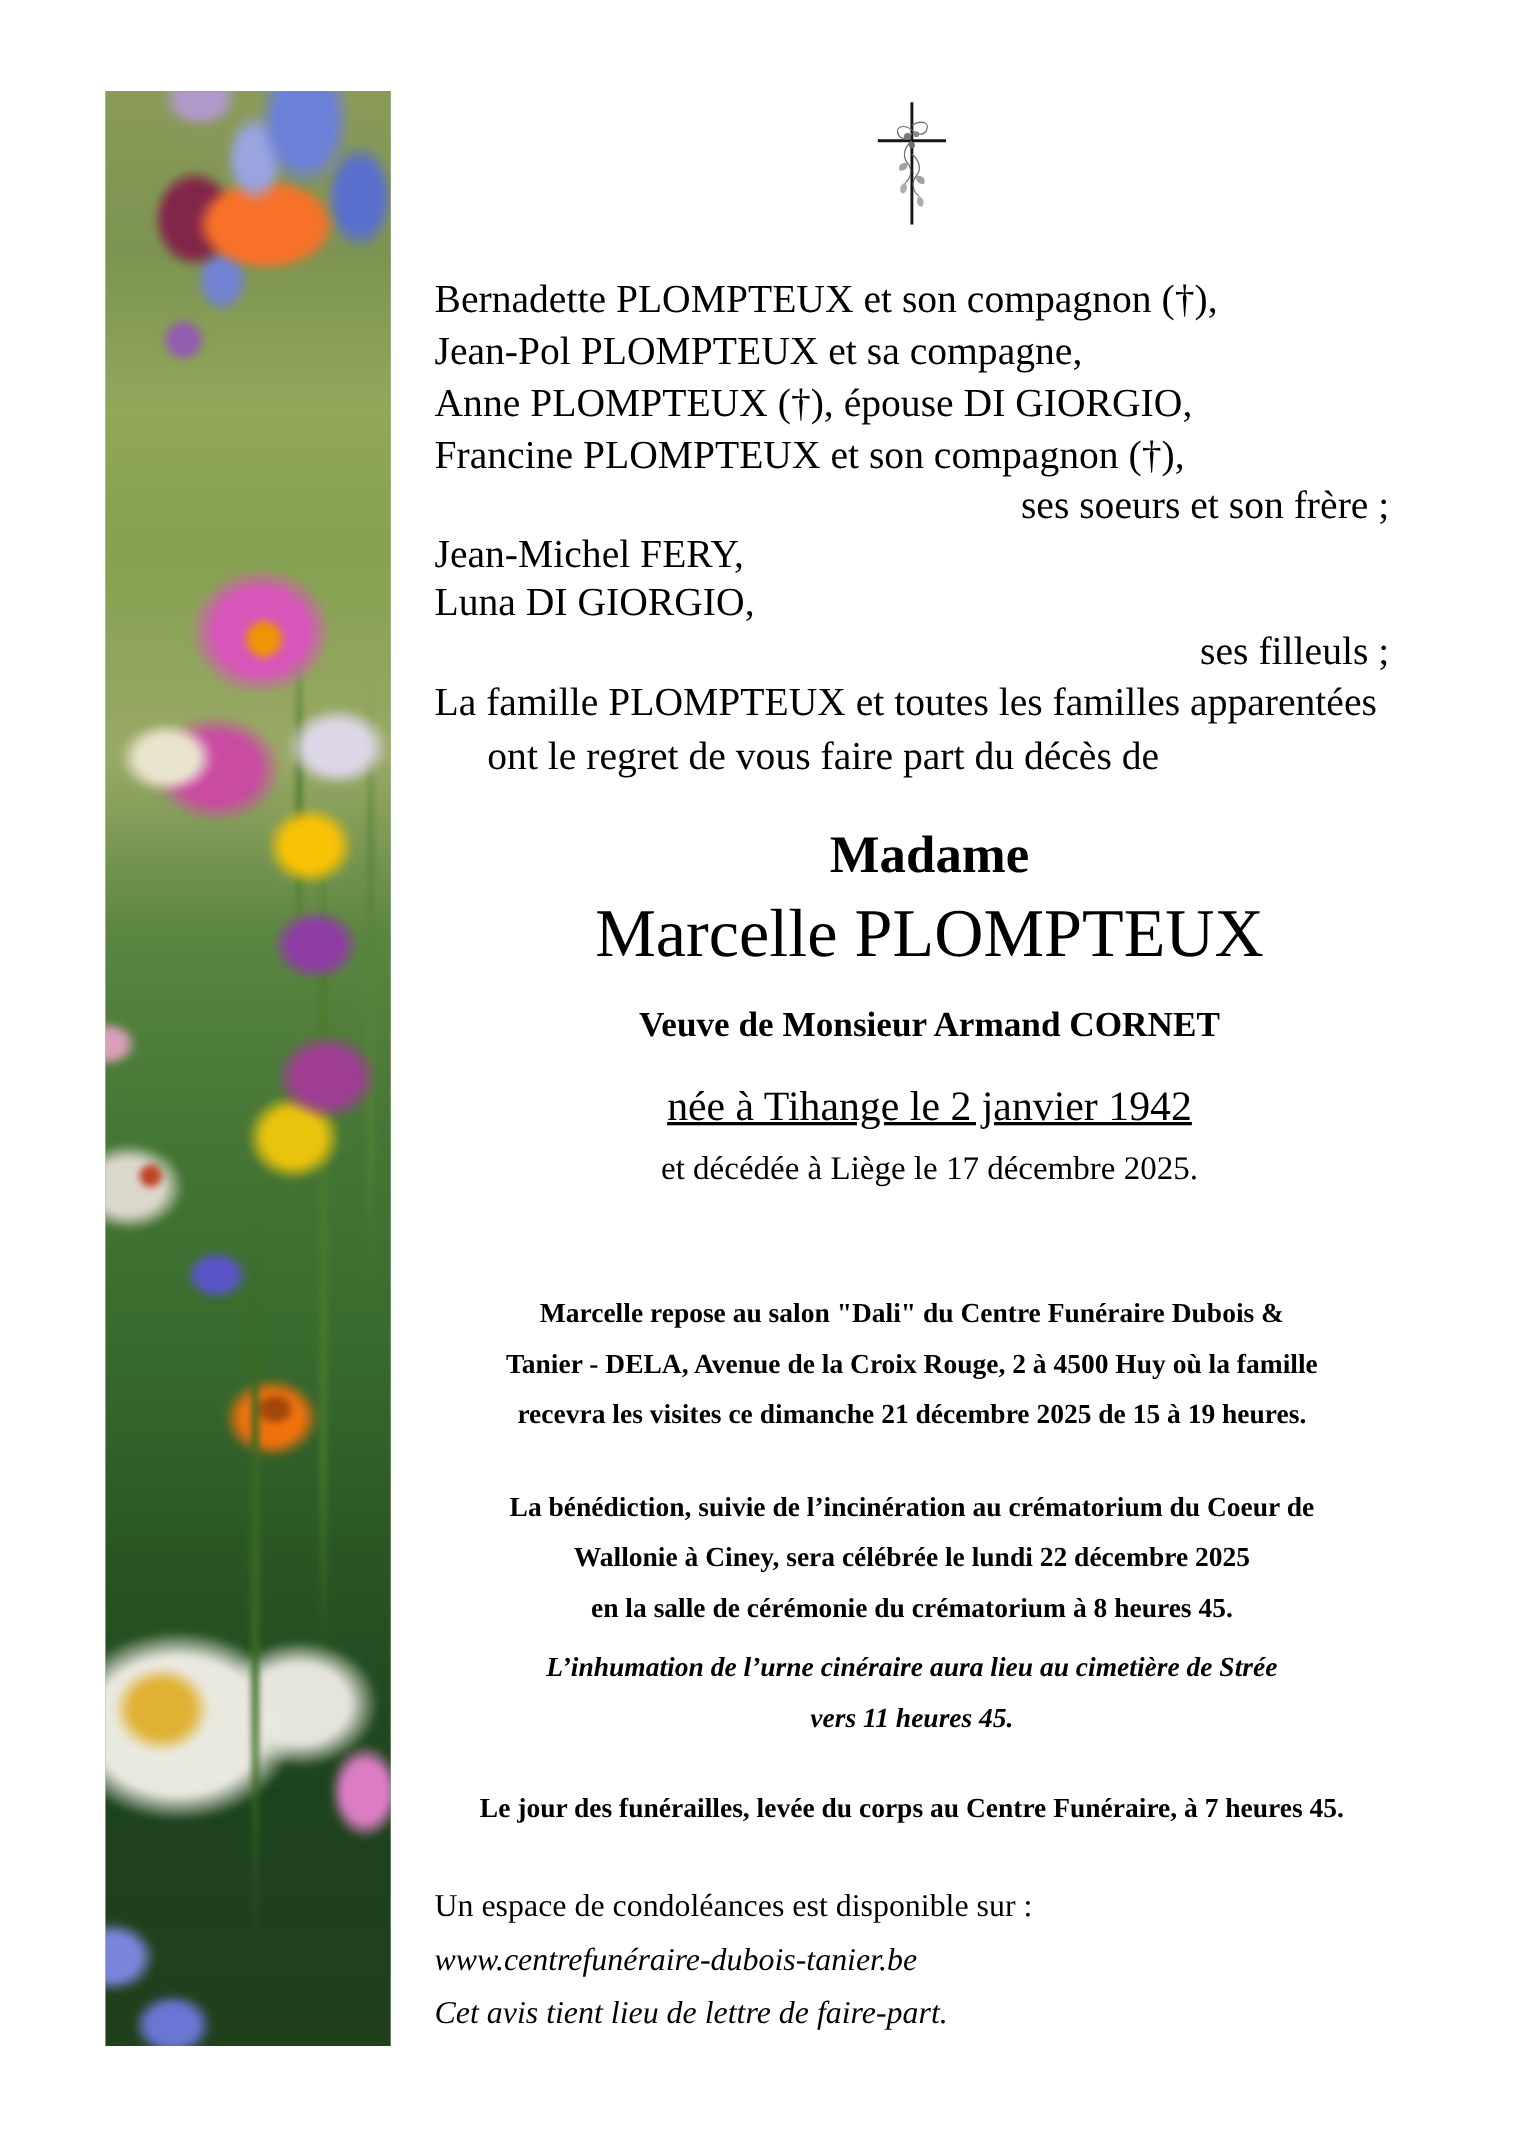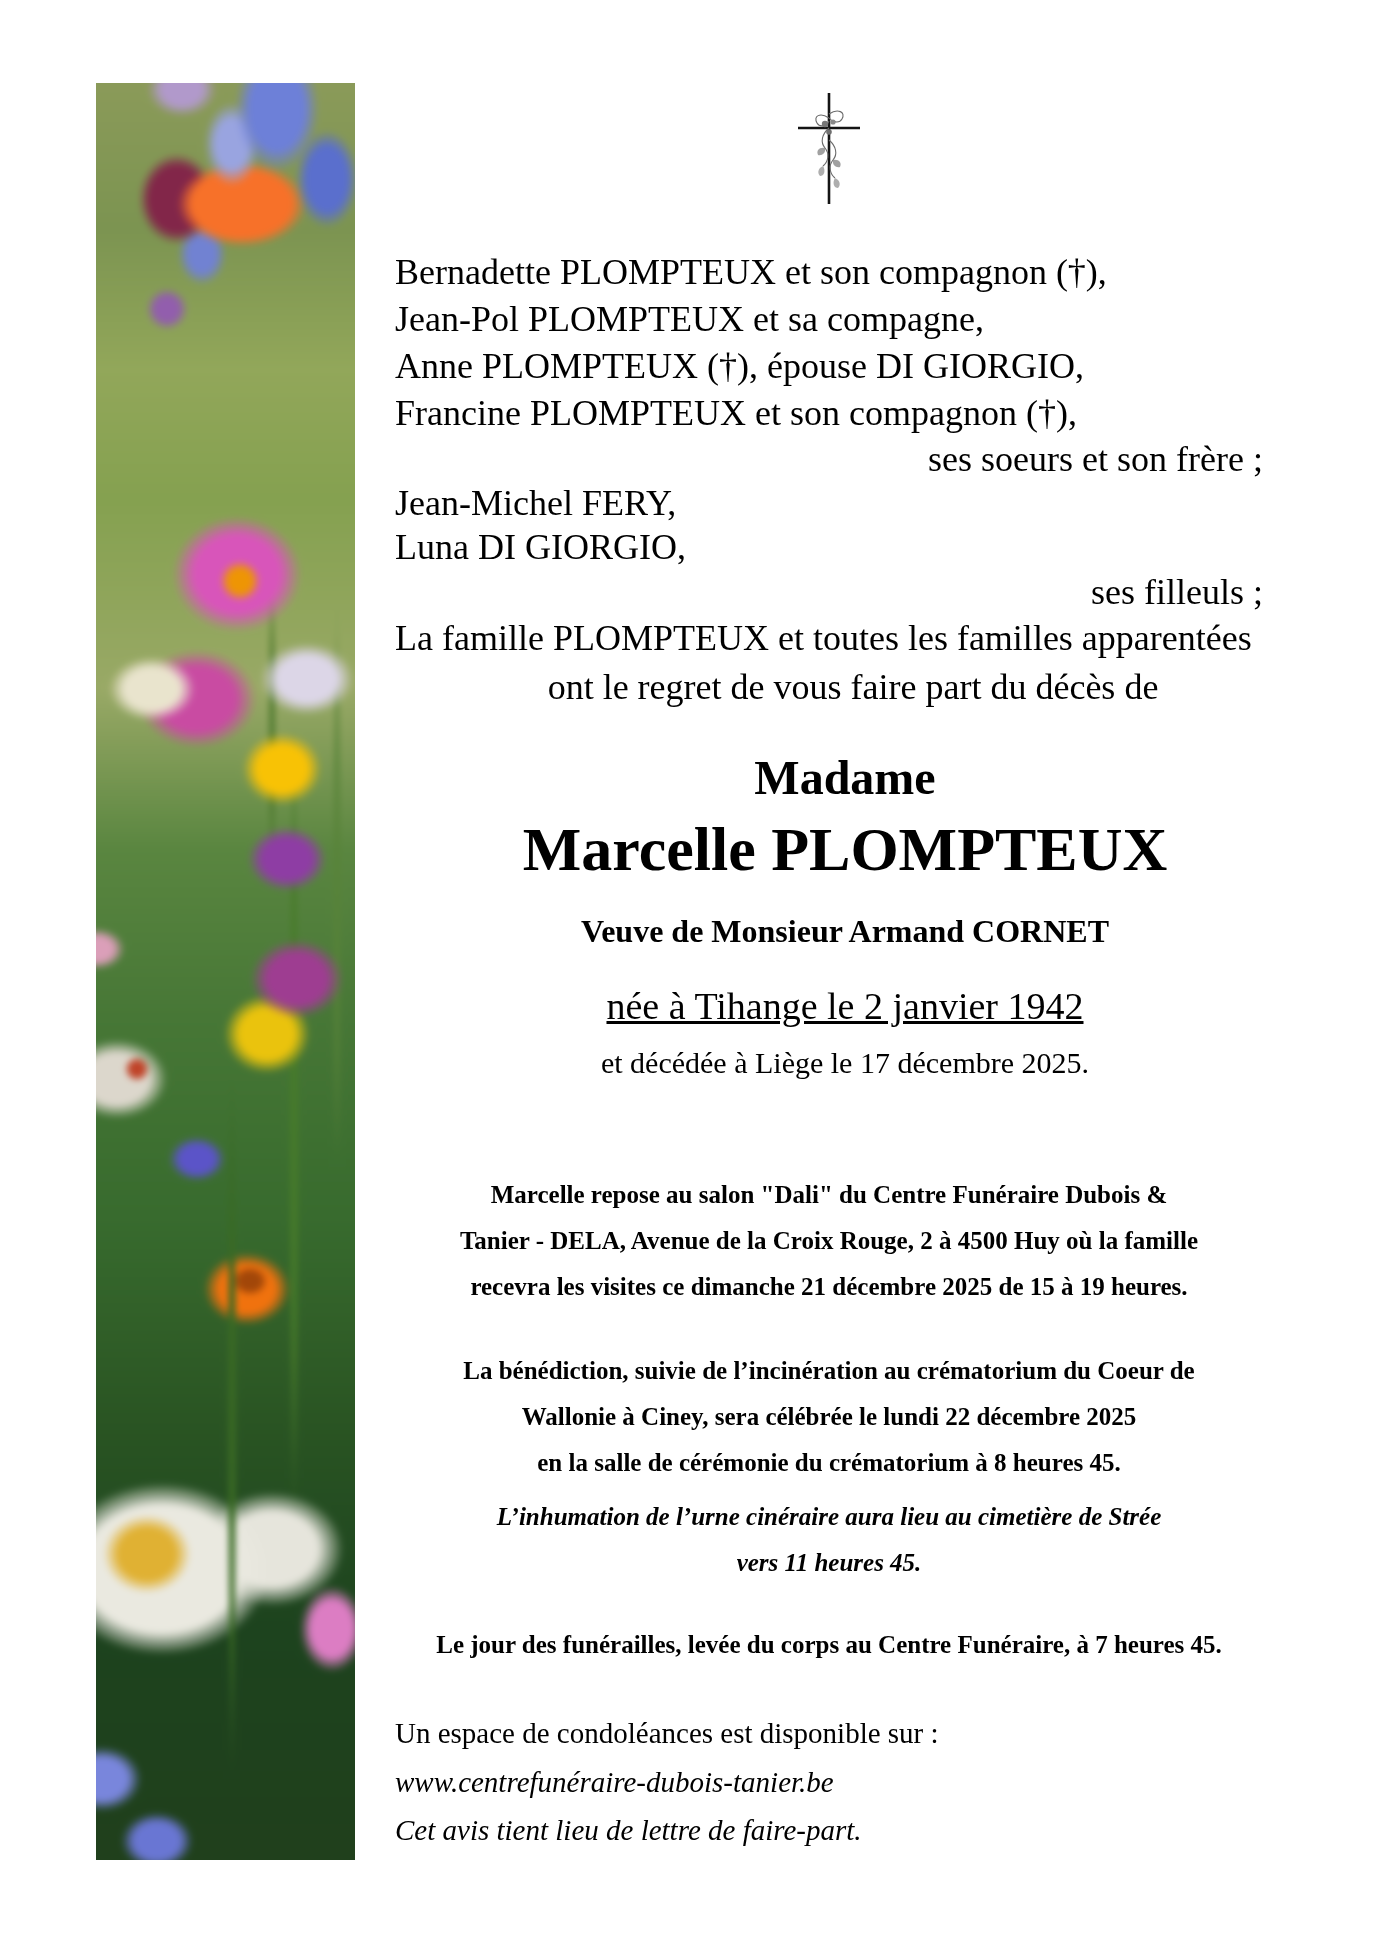--- a/index.html
+++ b/index.html
@@ -74,25 +74,25 @@
 
   .cross{position:absolute;top:88px;left:50%;margin-left:-37px;width:74px;height:120px;}
 
   .names{position:absolute;top:249px;left:0;width:100%;font-size:36px;}
   .ln{line-height:47px;white-space:nowrap;}
   .ln.h45{line-height:45px;}
   .ln.h42{line-height:42px;}
   .ln.h43{line-height:43px;}
   .ln.h49{line-height:49px;}
   .ln.right{text-align:right;}
-  .ln.indent{padding-left:48px;line-height:48px;text-align:center;}
+  .ln.indent{padding-left:48px;line-height:48px;}
 
   .centered{position:absolute;left:16px;width:100%;text-align:center;white-space:nowrap;}
   .madame{top:748px;font-size:48px;font-weight:bold;line-height:60px;}
-  .bigname{top:812px;font-size:62px;font-weight:bold;line-height:74px;}
+  .bigname{top:812px;font-size:62px;font-weight:normal;line-height:74px;}
   .veuve{top:908px;font-size:32px;font-weight:bold;line-height:46px;}
   .born{top:983px;font-size:38px;line-height:46px;text-decoration:underline;}
   .died{top:1040px;font-size:30px;line-height:46px;}
 
   .para{position:absolute;left:0;width:100%;text-align:center;font-weight:bold;font-size:25px;}
   .para .pl{line-height:46px;white-space:nowrap;}
   .p1{top:1172px;}
   .p2{top:1348px;}
   .p3{top:1494px;font-style:italic;}
   .p4{top:1622px;}

